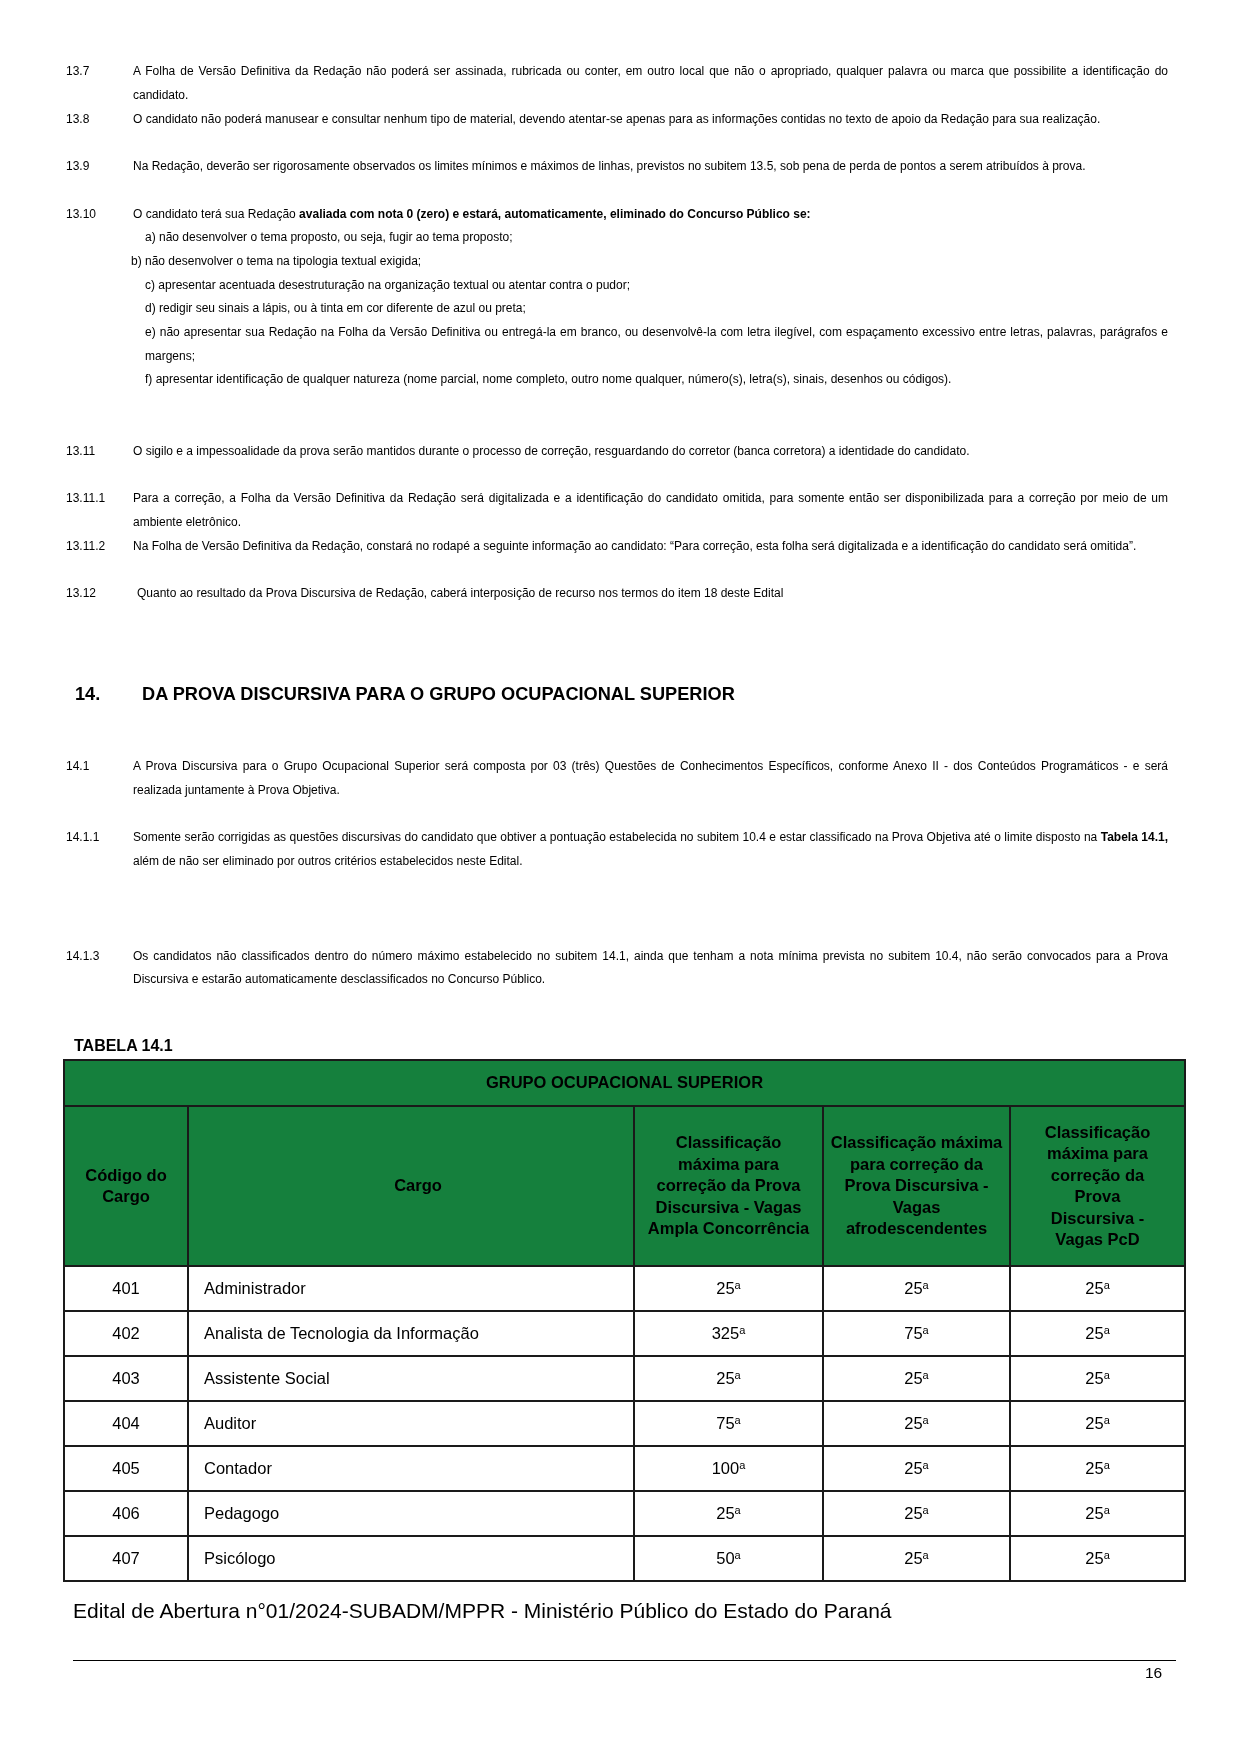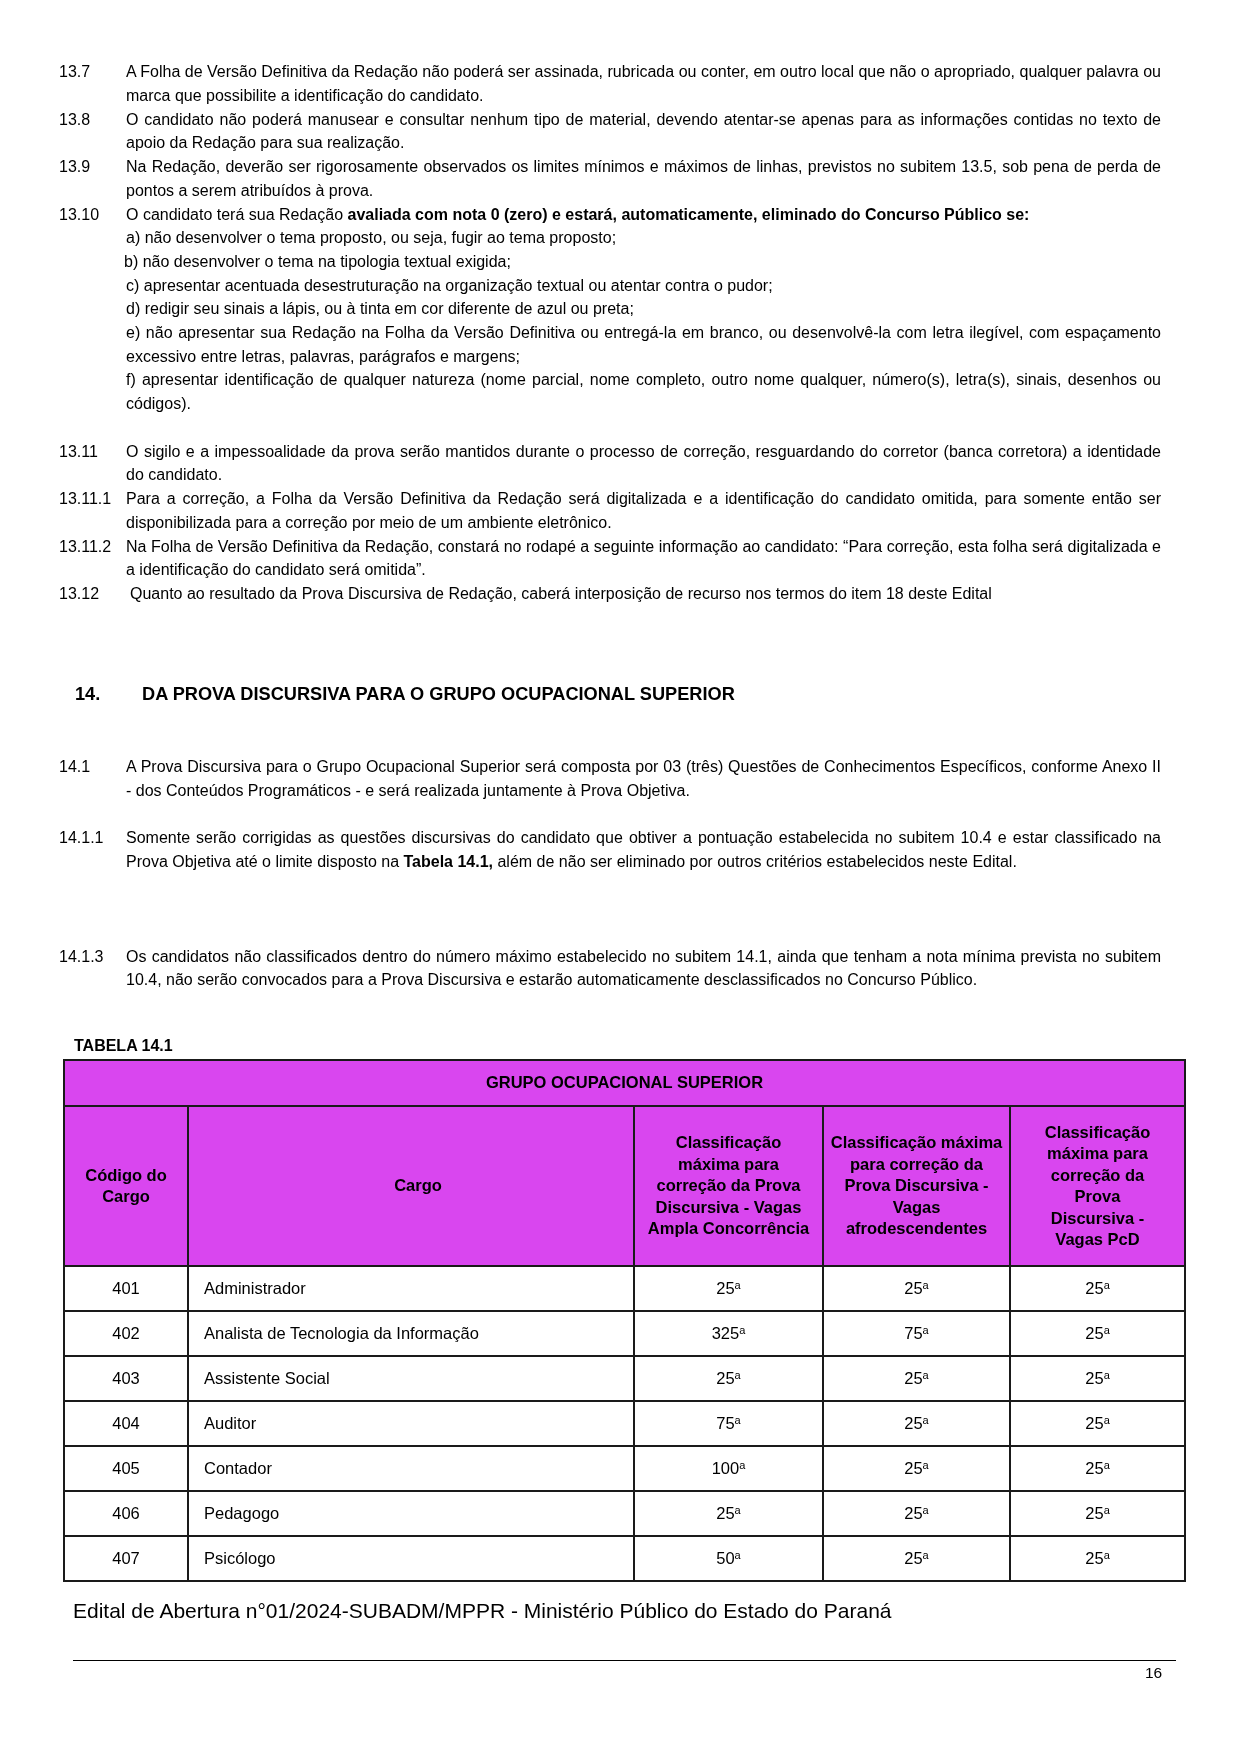--- a/index.html
+++ b/index.html
@@ -1,31 +1,31 @@
 <!DOCTYPE html>
 <html><head>
 <meta charset="utf-8">
 <style>
   html, body { margin:0; padding:0; background:#ffffff; }
   body { width:1242px; height:1755px; position:relative; overflow:hidden;
          font-family:"Liberation Sans", sans-serif; color:#000; }
   .page { position:absolute; left:0; top:0; width:1242px; height:1755px; }
-  .item { position:absolute; left:59px; width:1102px; font-size:16px; line-height:23.7px; }
+  .item { position:absolute; left:66px; width:1102px; font-size:12px; line-height:23.7px; }
   .item .lbl { position:absolute; left:0; top:0; }
   .item .body { margin-left:67px; text-align:justify; text-align-last:left; }
-  .subj { display:block; text-align:justify; text-align-last:left; }
+  .subj { display:block; text-align:justify; text-align-last:left;margin-left:12px; }
   b, .b { font-weight:bold; }
   .heading { position:absolute; left:75px; top:683px; font-size:18.2px; font-weight:bold; line-height:23.7px; }
   .heading .num { position:absolute; left:0; }
   .heading .txt { position:absolute; left:67px; white-space:nowrap; }
   .tbl-title { position:absolute; left:74px; top:1037px; font-size:16px; font-weight:bold; }
   table.grid { position:absolute; left:63px; top:1059px; width:1121px; border-collapse:collapse;
                font-size:16.5px; table-layout:fixed; }
   table.grid td, table.grid th { border:2px solid #1a1a1a; padding:0; }
-  table.grid th { background:#d946ef; font-weight:bold; line-height:21.5px; text-align:center; vertical-align:middle; }
+  table.grid th { background:#15803d; font-weight:bold; line-height:21.5px; text-align:center; vertical-align:middle; }
   tr.grupo th { height:44px; }
   tr.hdr th { height:150px;padding-left:14px; }
   table.grid td { height:43px; text-align:center; vertical-align:middle; }
   table.grid td.cargo { text-align:left; padding-left:15px; }
   sup { font-size:11px; vertical-align:5px; line-height:0; }
   .footer-rule { position:absolute; left:73px; top:1660px; width:1103px; height:0; border-top:1.3px solid #000; }
   .footer-text { position:absolute; left:73px; top:1599px; font-size:21px; }
   .page-num { position:absolute; left:1145px; top:1664px; font-size:15.5px; }
 </style>
 </head>

